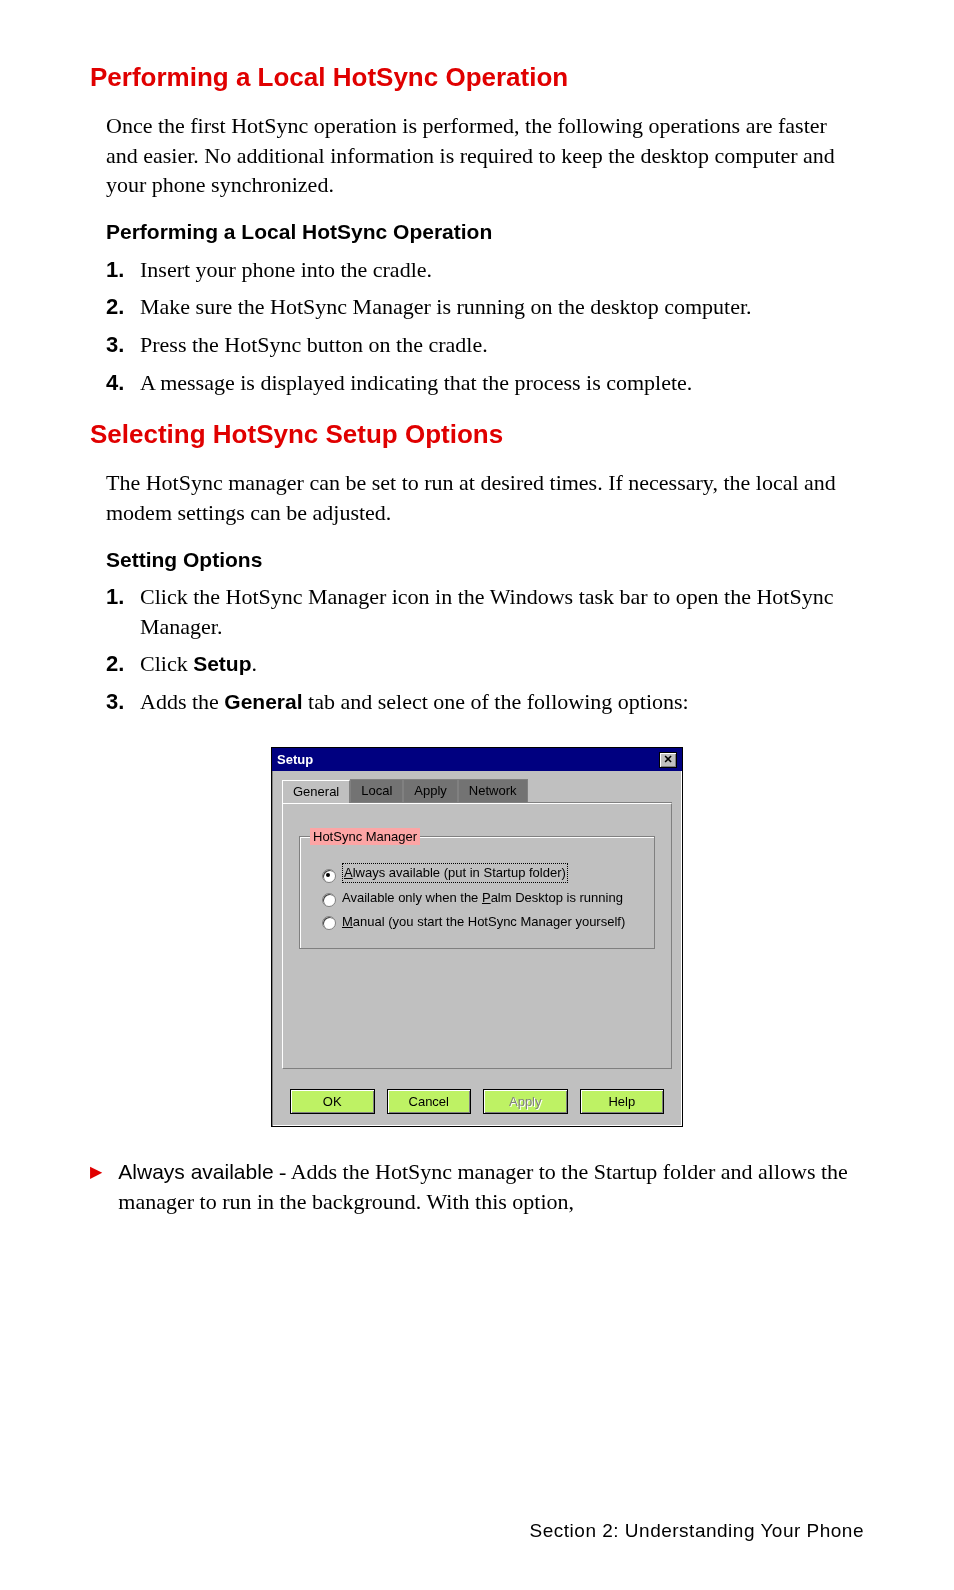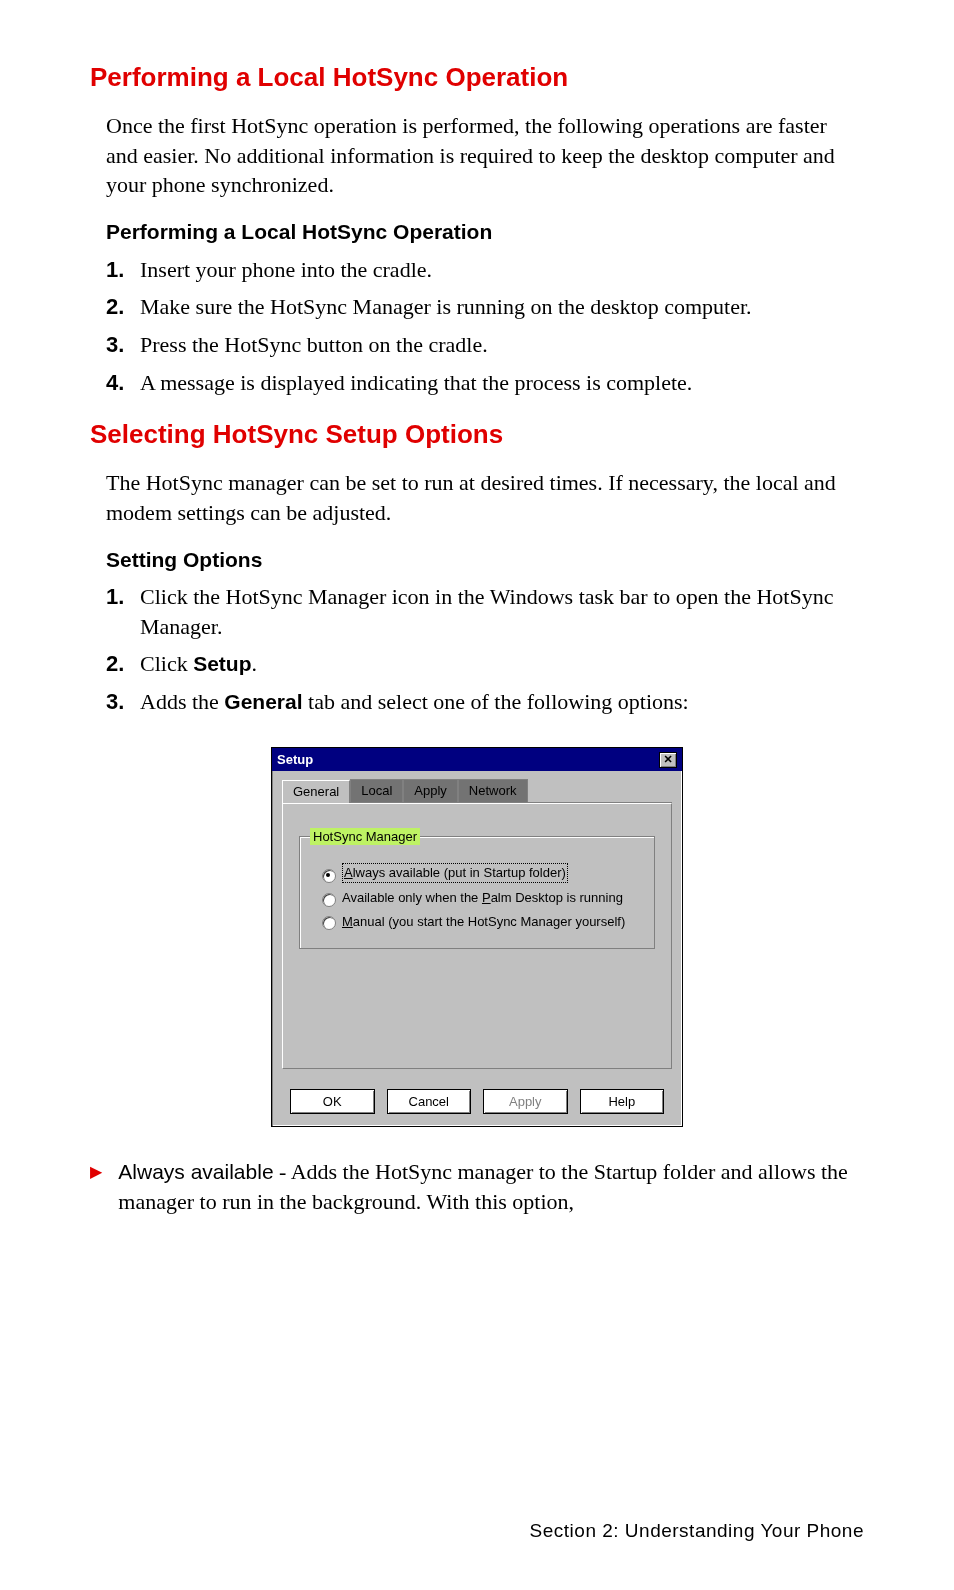--- a/index.html
+++ b/index.html
@@ -115,21 +115,21 @@
     background:#c0c0c0;
   }
   fieldset.hs {
     border: 1px solid #808080;
     box-shadow: 1px 1px 0 #fff inset;
     padding: 12px 10px;
     margin:0;
   }
   fieldset.hs legend {
     font-size:13px;
-    background:#bef264;
+    background:#fca5a5;
     padding: 0 3px;
   }
   .radio-row {
     display:flex;
     align-items:flex-end;
     margin: 6px 0 6px 12px;
     font-size:13px;
   }
   .radio {
     width:12px;height:12px;border-radius:50%;
@@ -147,21 +147,21 @@
   .u { text-decoration: underline; }
   .button-row {
     display:flex;
     gap: 12px;
     padding: 10px 18px 12px 18px;
   }
   .btn {
     flex:1;
     text-align:center;
     padding:3px 16px;
-    background:#ffffff;
+    background:#bef264;
     border:1px solid #000;
     box-shadow: inset 1px 1px 0 #fff, inset -1px -1px 0 #808080;
     font-size:13px;
   }
   .btn.disabled { color:#808080; text-shadow: 1px 1px 0 #fff;}
   
   .bullet-item {
     display:flex;
     margin: 0 0 8px 0;
   }

